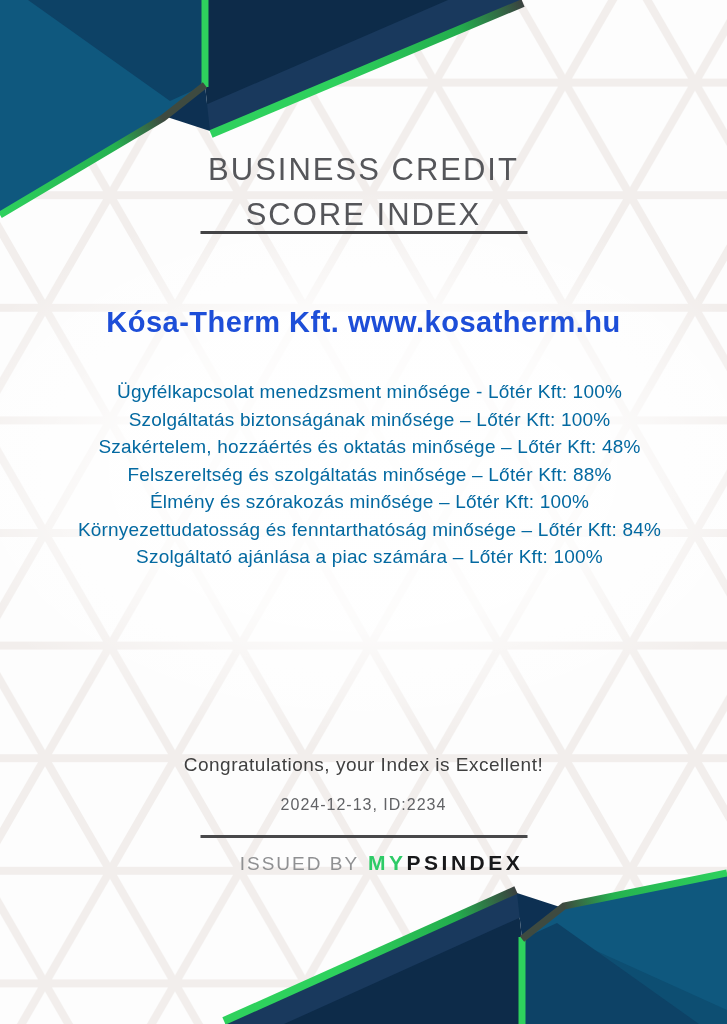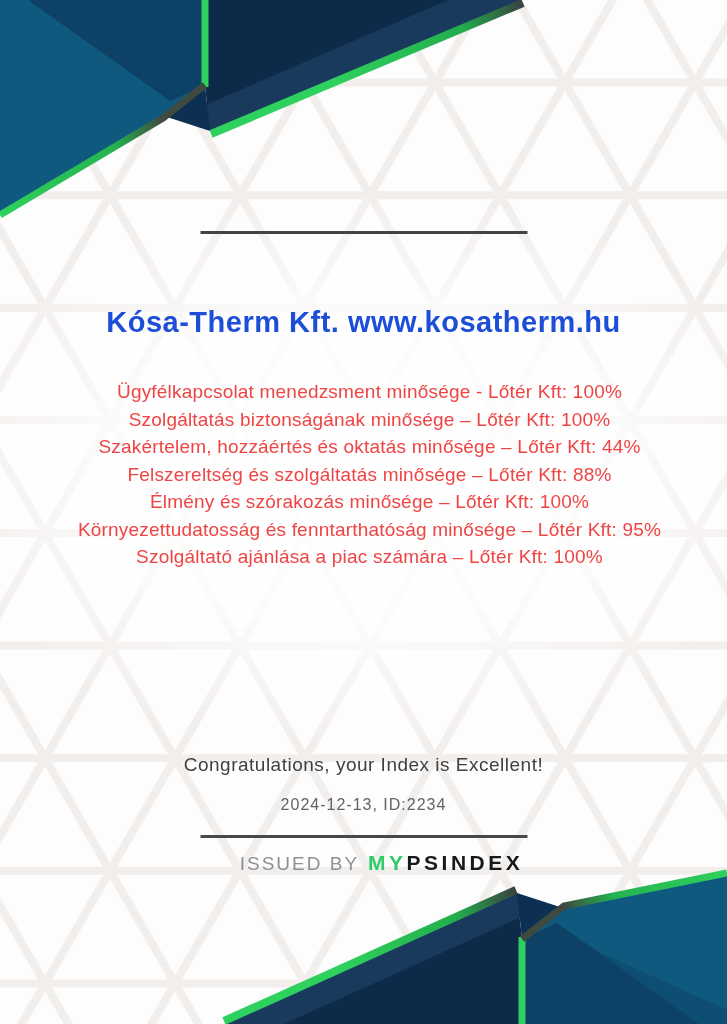--- a/index.html
+++ b/index.html
@@ -50,21 +50,21 @@
     font-size: 29px;
     line-height: 38px;
     font-weight: 700;
     letter-spacing: 0.5px;
     color: #1d4ed8;
   }
   .scores {
     top: 378px;
     font-size: 19px;
     line-height: 27.5px;
-    color: #ef4444;
+    color: #0369a1;
     letter-spacing: 0.2px;
     padding-left: 12px;
   }
   .congrats {
     top: 750px;
     font-size: 19px;
     line-height: 30px;
     letter-spacing: 0.5px;
     color: #404040;
   }
@@ -168,31 +168,35 @@
       <polygon points="284,1024 225,1024 517,893 530,913" fill="#19395d"></polygon>
       <polygon points="522,939 517,893 560,907" fill="#0d3052"></polygon>
       <line x1="224" y1="1021" x2="516" y2="890" stroke="url(#stripeBotNavy)" stroke-width="8"></line>
       <line x1="522" y1="1024" x2="522" y2="937" stroke="#2ed15d" stroke-width="7"></line>
       <polyline points="522,939 564,906 727,873" fill="none" stroke="url(#stripeBotTeal)" stroke-width="7"></polyline>
     </g>
   </svg>
 
   <div class="content">
 
+    <div class="centered title">
+      <div>BUSINESS CREDIT</div>
+      <div>SCORE INDEX</div>
+    </div>
     <div class="title-underline"></div>
 
     <div class="centered company">Kósa-Therm Kft. www.kosatherm.hu</div>
 
     <div class="centered scores">
       <div>Ügyfélkapcsolat menedzsment minősége - Lőtér Kft: 100%</div>
       <div>Szolgáltatás biztonságának minősége – Lőtér Kft: 100%</div>
-      <div>Szakértelem, hozzáértés és oktatás minősége – Lőtér Kft: 44%</div>
+      <div>Szakértelem, hozzáértés és oktatás minősége – Lőtér Kft: 48%</div>
       <div>Felszereltség és szolgáltatás minősége – Lőtér Kft: 88%</div>
       <div>Élmény és szórakozás minősége – Lőtér Kft: 100%</div>
-      <div>Környezettudatosság és fenntarthatóság minősége – Lőtér Kft: 95%</div>
+      <div>Környezettudatosság és fenntarthatóság minősége – Lőtér Kft: 84%</div>
       <div>Szolgáltató ajánlása a piac számára – Lőtér Kft: 100%</div>
     </div>
 
     <div class="centered congrats">Congratulations, your Index is Excellent!</div>
 
     <div class="centered dateline">2024-12-13, ID:2234</div>
 
     <div class="divider"></div>
 
     <div class="centered issued">

